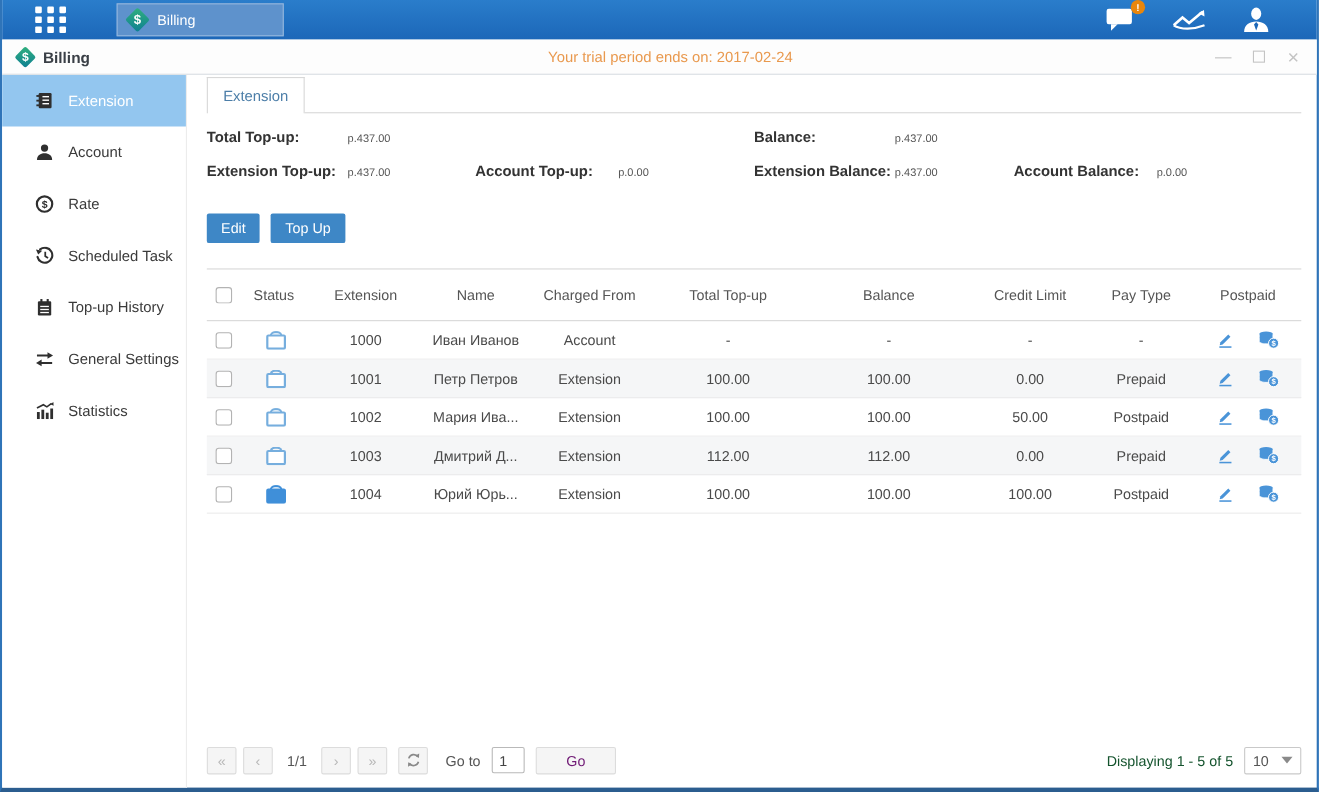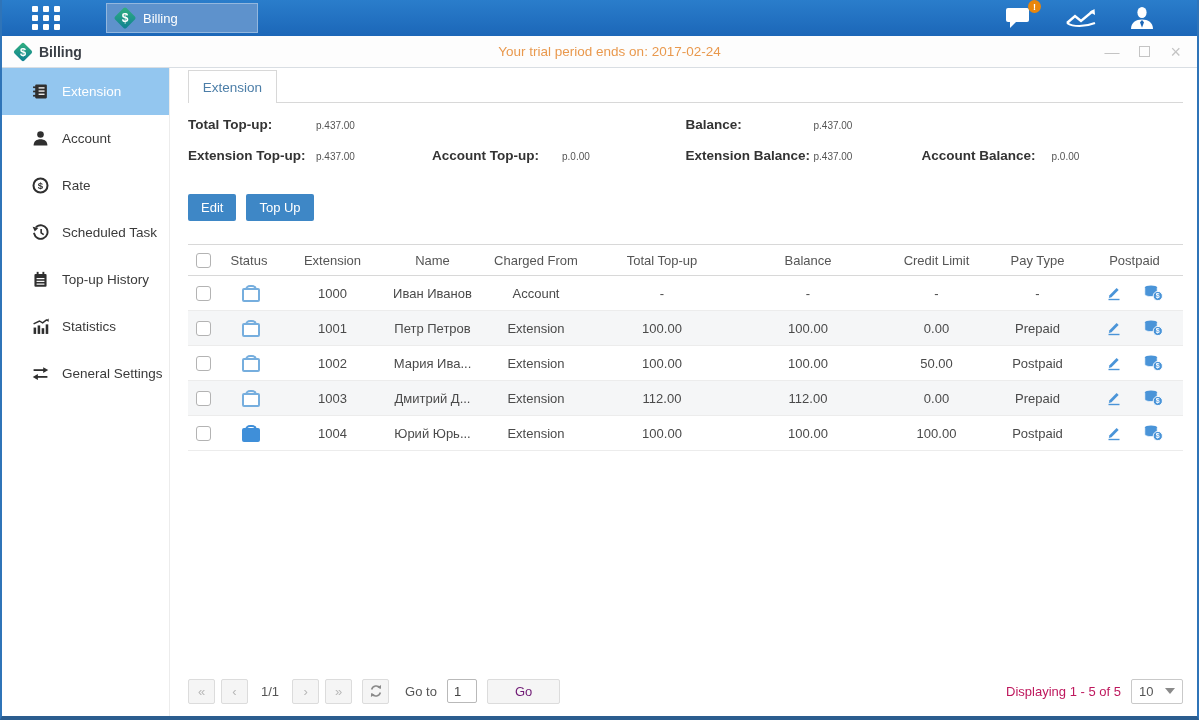--- a/index.html
+++ b/index.html
@@ -62,21 +62,21 @@
 
   
   .btn-row { display:flex; gap:10px; margin-top:15px; }
   .btn { background:#3e87c6; color:#fff; border:none; font-size:13px; height:27px;
          padding:0 13px; border-radius:2px; cursor:pointer; font-family:inherit; }
 
   
   .table { margin-top:23px; }
   .trow { display:grid; grid-template-columns:30px 62px 105px 95px 112px 140px 152px 105px 97px auto;
           align-items:center; height:35px; border-bottom:1px solid #ececec; }
-  .thead { height:32px; border-top:1px solid #d8d8d8; border-bottom:1px solid #d8d8d8; }
+  .thead { height:48px; border-top:1px solid #d8d8d8; border-bottom:1px solid #d8d8d8; }
   .thead .cell { color:#555; }
   .tbody .trow:nth-child(even) { background:#f5f6f7; }
   .cell { text-align:center; font-size:13px; color:#4a4a4a; overflow:hidden; white-space:nowrap; }
   .cb { width:15px; height:15px; border:1px solid #b3b3b3; border-radius:3px; background:#fff;
         display:inline-block; vertical-align:middle; cursor:pointer; }
   .lock { position:relative; display:inline-block; width:14px; height:17px; vertical-align:middle; }
   .lock::before { content:""; position:absolute; top:0; left:3px; width:8px; height:8px;
                   border:2px solid #76aede; border-bottom:none; border-radius:5px 5px 0 0; }
   .lock::after { content:""; position:absolute; bottom:0; left:0; width:14px; height:10px;
                  border:2px solid #76aede; border-radius:2px; background:#fff; }
@@ -90,21 +90,21 @@
   .pager { height:42px; flex:0 0 42px; display:flex; align-items:center; gap:6px; padding-bottom:8px; }
   .pg-btn { width:27px; height:25px; background:#f5f5f5; border:1px solid #dcdcdc; border-radius:2px;
             color:#b8b8b8; font-size:13px; display:flex; align-items:center; justify-content:center; cursor:pointer; }
   .pg-indicator { font-size:13px; color:#555; padding:0 7px; }
   .goto-label { font-size:13px; color:#555; margin-left:10px; }
   .goto-input { width:30px; height:24px; border:1px solid #b9b9b9; border-radius:2px; font-size:13px;
                 color:#444; text-align:left; padding-left:6px; font-family:inherit; margin-left:4px; }
   .go-btn { height:25px; background:#f5f5f5; border:1px solid #dcdcdc; border-radius:2px; color:#701a75;
             font-size:13px; padding:0 27px; cursor:pointer; font-family:inherit; margin-left:4px; }
   .pager-right { margin-left:auto; display:flex; align-items:center; gap:10px; }
-  .displaying { font-size:13px; color:#be185d; }
+  .displaying { font-size:13px; color:#14532d; }
   .page-size { width:52px; height:25px; border:1px solid #c9c9c9; border-radius:2px; background:#fff;
                display:flex; align-items:center; padding:0 7px; font-size:13px; color:#555;
                justify-content:space-between; cursor:pointer; }
   .caret { width:0; height:0; border-left:5px solid transparent; border-right:5px solid transparent;
            border-top:6px solid #8a8a8a; }
 </style>
 </head>
 <body>
 
 <div class="window">
@@ -214,37 +214,37 @@
           <rect x="4.4" y="0.8" width="1.8" height="3.6" fill="#2f2f2f"></rect>
             <rect x="9.8" y="0.8" width="1.8" height="3.6" fill="#2f2f2f"></rect>
           <rect x="4.3" y="6.6" width="7.4" height="1.1" fill="#fff"></rect>
             <rect x="4.3" y="9.2" width="7.4" height="1.1" fill="#fff"></rect>
             <rect x="4.3" y="11.8" width="7.4" height="1.1" fill="#fff"></rect>
         </svg>
         <span>Top-up History</span>
       </div>
       <div class="side-item">
         <svg width="17" height="17" viewBox="0 0 16 16">
+          <path d="M1.5 4.8 H13" stroke="#2f2f2f" stroke-width="1.7"></path>
+          <path d="M10.5 2 L15.3 4.8 L10.5 7.6 Z" fill="#2f2f2f"></path>
+          <path d="M3 11.2 H14.5" stroke="#2f2f2f" stroke-width="1.7"></path>
+          <path d="M5.5 8.4 L0.7 11.2 L5.5 14 Z" fill="#2f2f2f"></path>
+        </svg>
+        <span>General Settings</span>
+      </div>
+      <div class="side-item">
+        <svg width="17" height="17" viewBox="0 0 16 16">
           <rect x="1.5" y="9" width="2.4" height="6" fill="#2f2f2f"></rect>
             <rect x="5.3" y="7" width="2.4" height="8" fill="#2f2f2f"></rect>
           <rect x="9.1" y="9.6" width="2.4" height="5.4" fill="#2f2f2f"></rect>
             <rect x="12.9" y="6" width="2.4" height="9" fill="#2f2f2f"></rect>
           <path d="M1.5 5.6 L7 2.8 L10 4.6 L14 1.6" stroke="#2f2f2f" stroke-width="1.4" fill="none"></path>
           <path d="M15.6 0.4 L15.8 3.6 L13 2.4 Z" fill="#2f2f2f"></path>
         </svg>
         <span>Statistics</span>
-      </div>
-      <div class="side-item">
-        <svg width="17" height="17" viewBox="0 0 16 16">
-          <path d="M1.5 4.8 H13" stroke="#2f2f2f" stroke-width="1.7"></path>
-          <path d="M10.5 2 L15.3 4.8 L10.5 7.6 Z" fill="#2f2f2f"></path>
-          <path d="M3 11.2 H14.5" stroke="#2f2f2f" stroke-width="1.7"></path>
-          <path d="M5.5 8.4 L0.7 11.2 L5.5 14 Z" fill="#2f2f2f"></path>
-        </svg>
-        <span>General Settings</span>
       </div>
     </div>
 
     <div class="main">
       <div class="tabstrip">
         <div class="tab">Extension</div>
         <div class="rest"></div>
       </div>
 
       <div class="summary">

